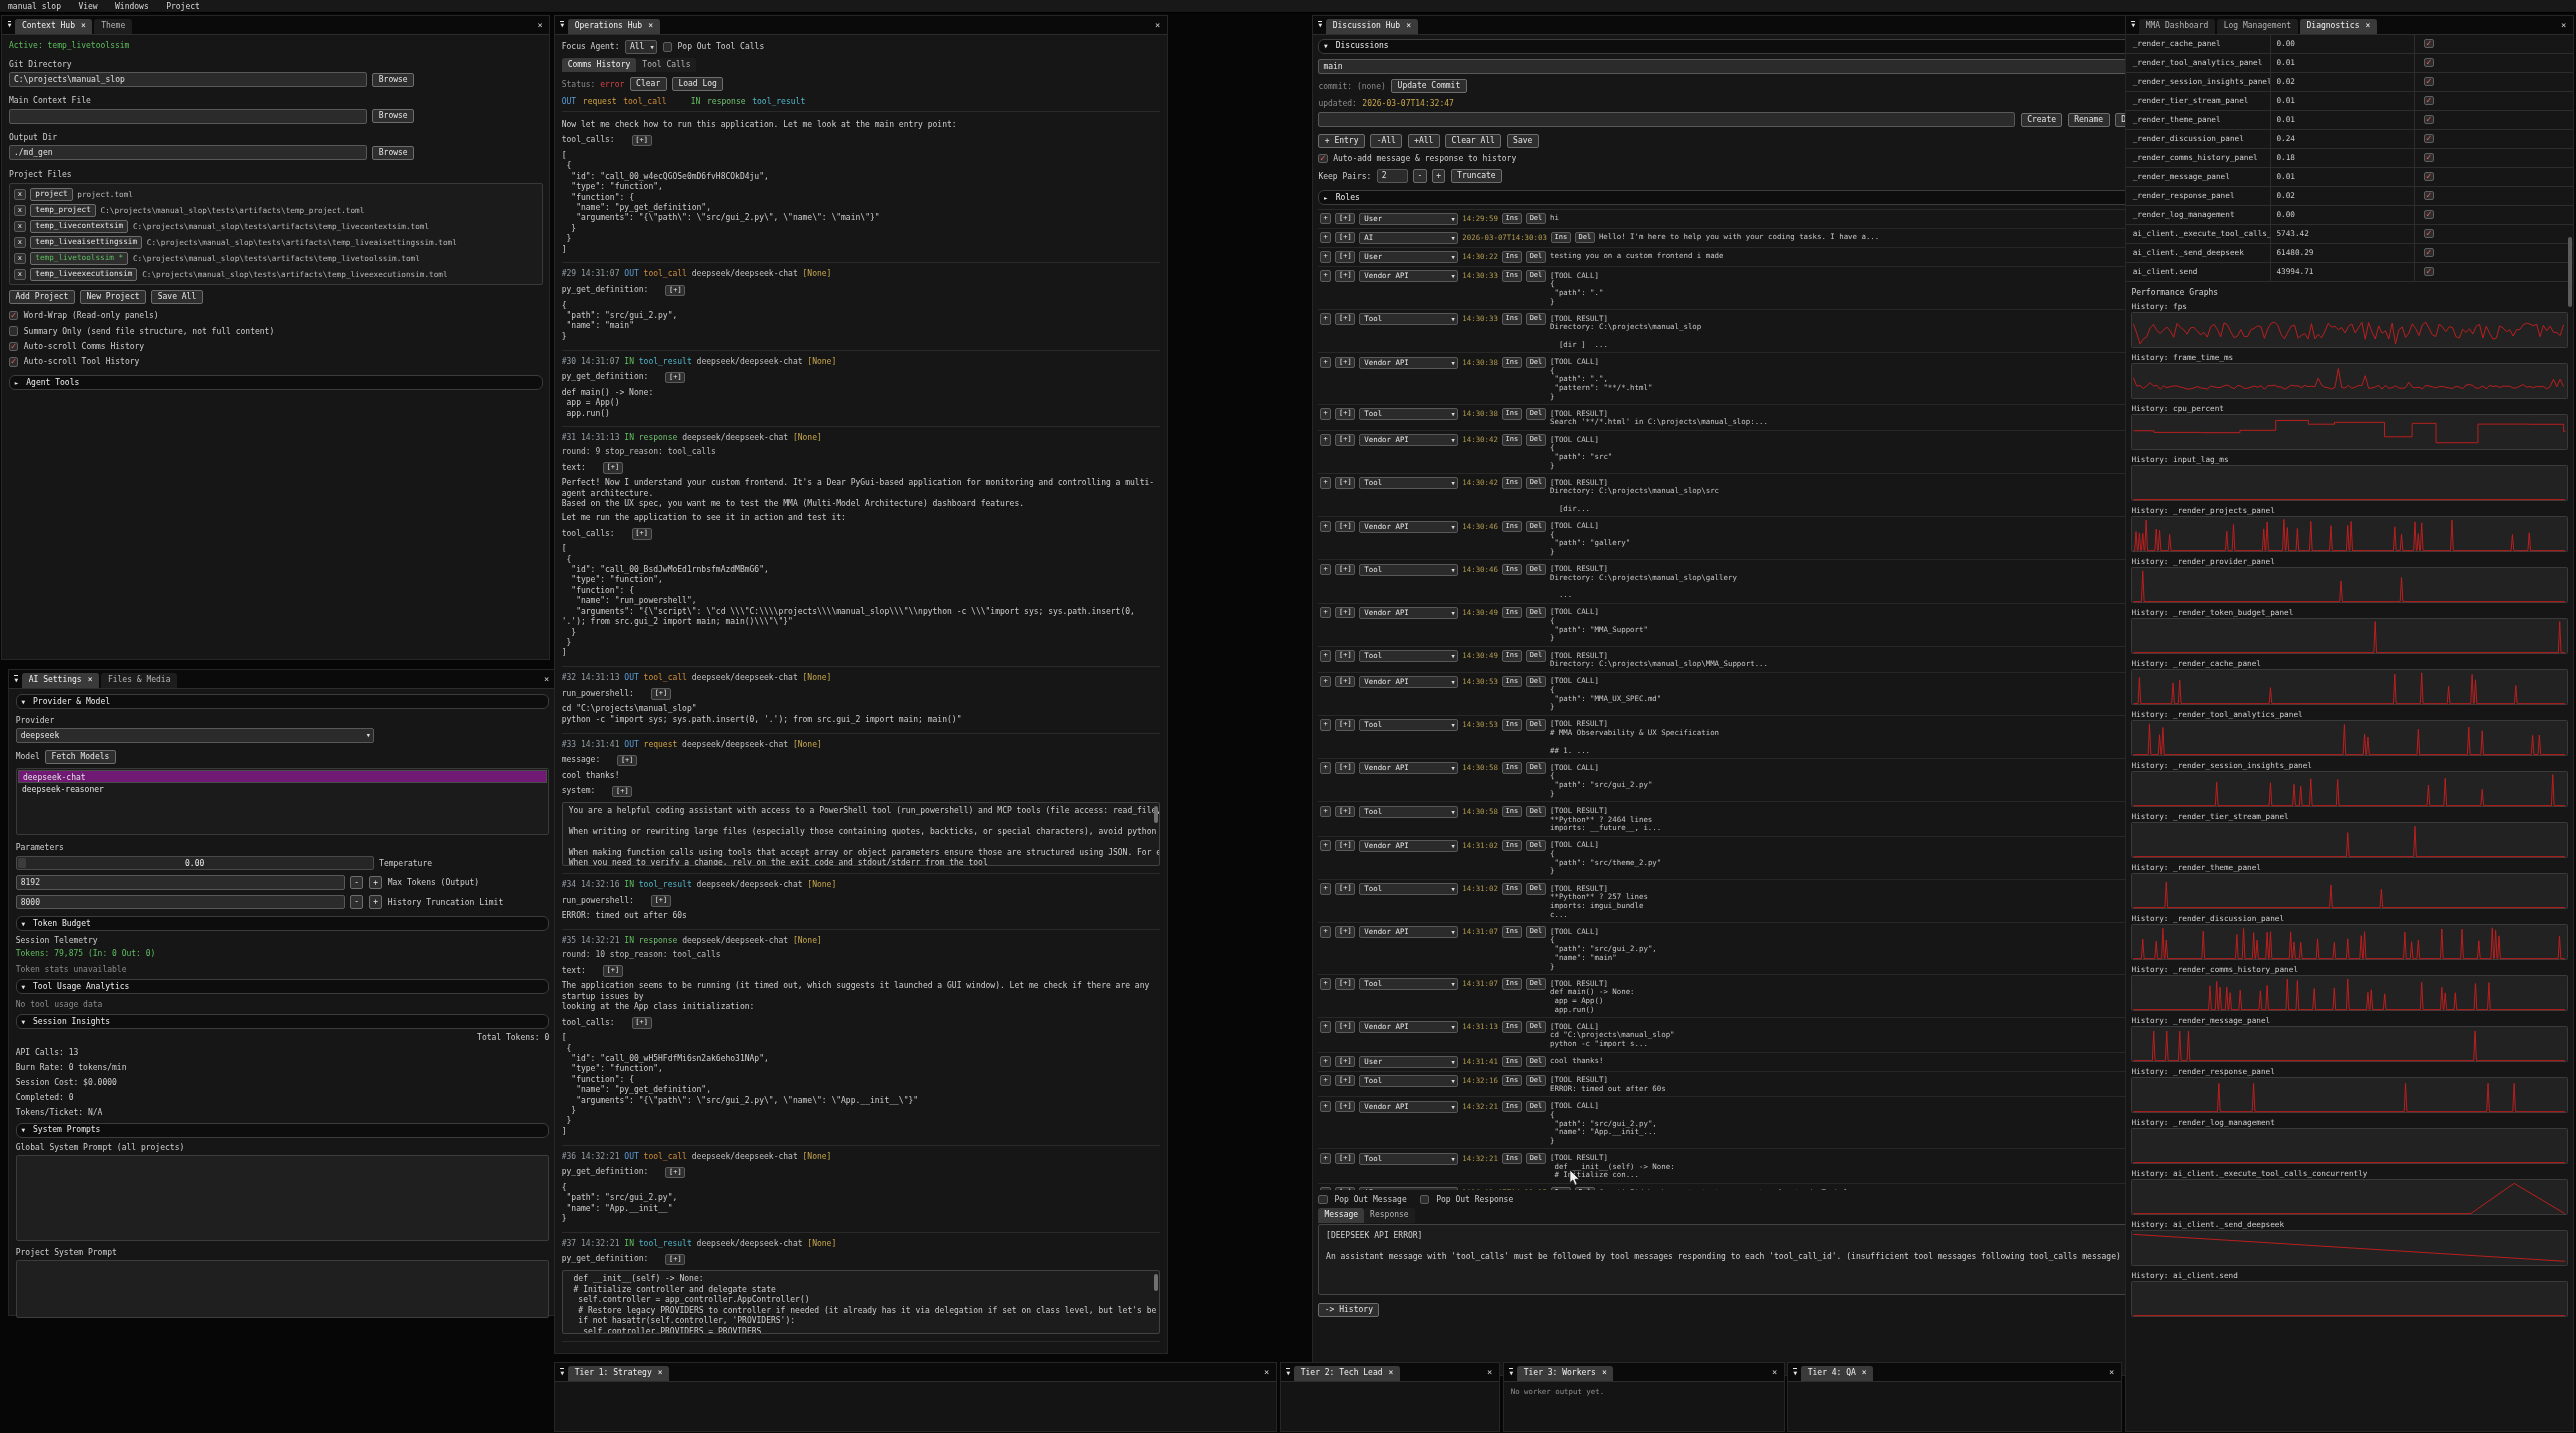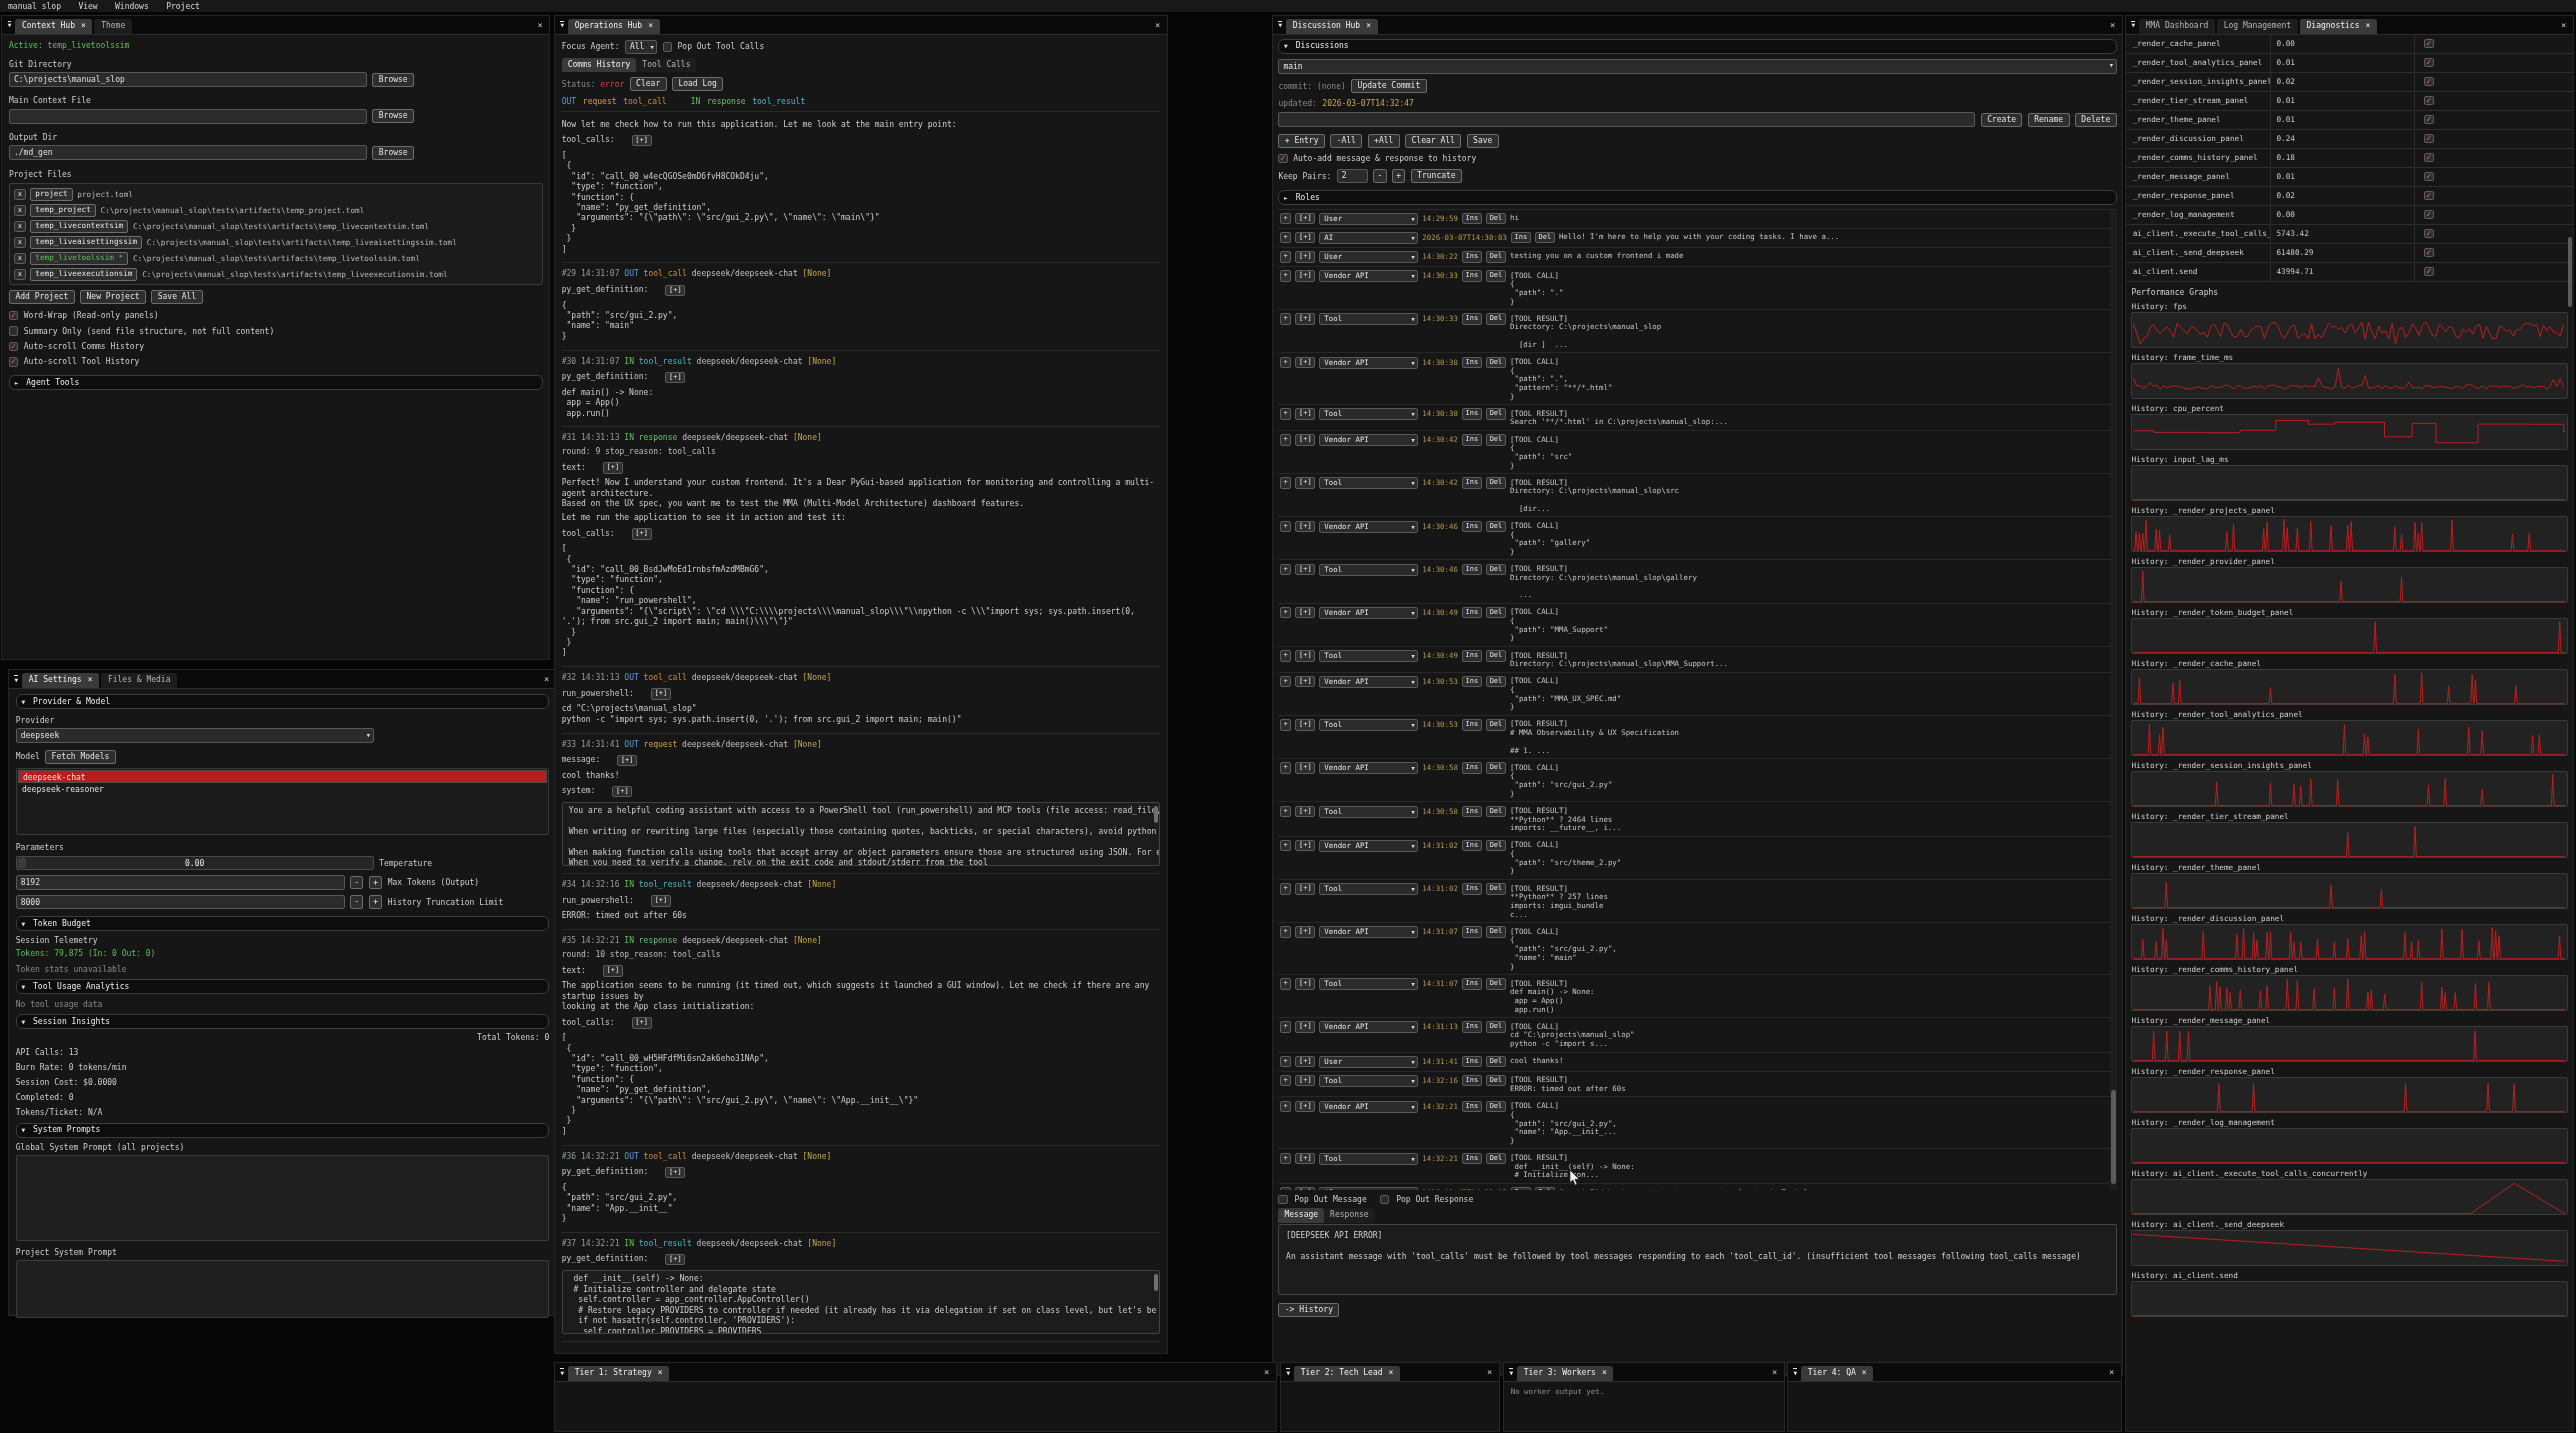--- a/index.html
+++ b/index.html
@@ -40,21 +40,21 @@
 #ops .body{padding:2.7px 6.7px}
 #oplog{margin-top:5.4px;border-top:0.7px solid #2a2a2a;height:1234px;overflow:hidden;font-size:8px;line-height:10.4px;padding-top:4px}
 .opmsg{white-space:pre-wrap;color:#cfcfcf;margin:3.4px 0}
 .opmeta{color:#bdbdbd;margin:3.4px 0}
 .opcode{white-space:pre-wrap;color:#cfcfcf;margin:3.4px 0}
 .opfield{margin:4.7px 0;display:flex;gap:17px;align-items:center;color:#c9c9c9}
 .ophdr{border-top:0.7px solid #2a2a2a;margin-top:7.4px;padding-top:6px;white-space:nowrap}
 .opbox{border:0.7px solid #424242;border-radius:2px;background:#1c1c1c;padding:3.4px 6px;white-space:pre;overflow:hidden;position:relative;margin:4px 0}
 .sbthumb{position:absolute;right:1.3px;top:2.7px;width:4px;height:17.4px;background:#707070;border-radius:2px}
 
-#disc{left:1272px;top:14.8px;width:851px;height:1361px}
+#disc{left:1312px;top:14.8px;width:851px;height:1361px}
 #disc .body{padding:2.7px 5.4px}
 #dentries{height:981px;overflow:hidden;position:relative;border-top:0.7px solid #2a2a2a;margin-top:4px}
 .drow{display:flex;gap:4px;padding:3.4px 1.3px 2.7px 1.3px;border-bottom:0.7px solid #272727;align-items:flex-start}
 .drow .combo{width:99px;height:12px;line-height:10.7px;font-size:7.4px;flex:none}
 .dtime{color:#b19a4e;font-size:7.4px;line-height:11.4px;white-space:nowrap}
 .dtext{flex:1;font-size:7.4px;line-height:8.7px;color:#c6c6c6;white-space:pre-wrap;margin-top:1.3px;overflow:hidden}
 .dscroll{position:absolute;right:0;top:0;bottom:0;width:6.7px;background:#1e1e1e}
 .dscroll .thumb{position:absolute;bottom:5.4px;left:0.7px;width:5.4px;height:94px;background:#5c5c5c;border-radius:2.7px}
 .msgtab{height:14.8px;line-height:14.8px;padding:0 6px;border-radius:2.7px 2.7px 0 0;background:#1d1d1d;color:#b5b5b5;font-size:8px;display:inline-block}
 .msgtab.active{background:#3a3a3a;color:#f2f2f2}
@@ -73,21 +73,21 @@
 .tier{background:#141414}
 #t1{left:554px;top:1362px;width:723px;height:70px}
 #t2{left:1280px;top:1362px;width:220px;height:70px}
 #t3{left:1503px;top:1362px;width:282px;height:70px}
 #t4{left:1787px;top:1362px;width:335px;height:70px}
 .tbody{padding:5.4px 6.7px;font-size:7.4px;color:#8f8f8f}
 
 #ai{left:8px;top:669px;width:549px;height:647px}
 .listbox{border:0.7px solid #3a3a3a;border-radius:2px;background:#1b1b1b;height:67px;overflow:hidden;padding:1.3px}
 .lrow{height:13.4px;line-height:13.4px;padding:0 4px;font-size:8px;color:#e2e2e2}
-.lrow.sel{background:#b91c1c;border:0.7px solid #4c4c4c;border-radius:0}
+.lrow.sel{background:#701a75;border:0.7px solid #4c4c4c;border-radius:0}
 .slider{background:#262626;border:0.7px solid #4a4a4a;border-radius:2px;height:14.8px;width:358px;position:relative;text-align:center;line-height:13.4px;color:#ececec}
 .slider .grab{position:absolute;left:1.3px;top:1.3px;bottom:1.3px;width:8px;background:#3c3c3c;border-radius:1.3px}
 .sq{width:13.4px;height:13.4px;line-height:12px;text-align:center;padding:0}
 textarea.ta{width:100%;background:#1f1f1f;border:0.7px solid #3c3c3c;border-radius:2px;resize:none;display:block}
 #cursor{position:absolute;left:1569px;top:1170px;z-index:99}
 </style>
 </head>
 <body>
 
 <div id="menu">

